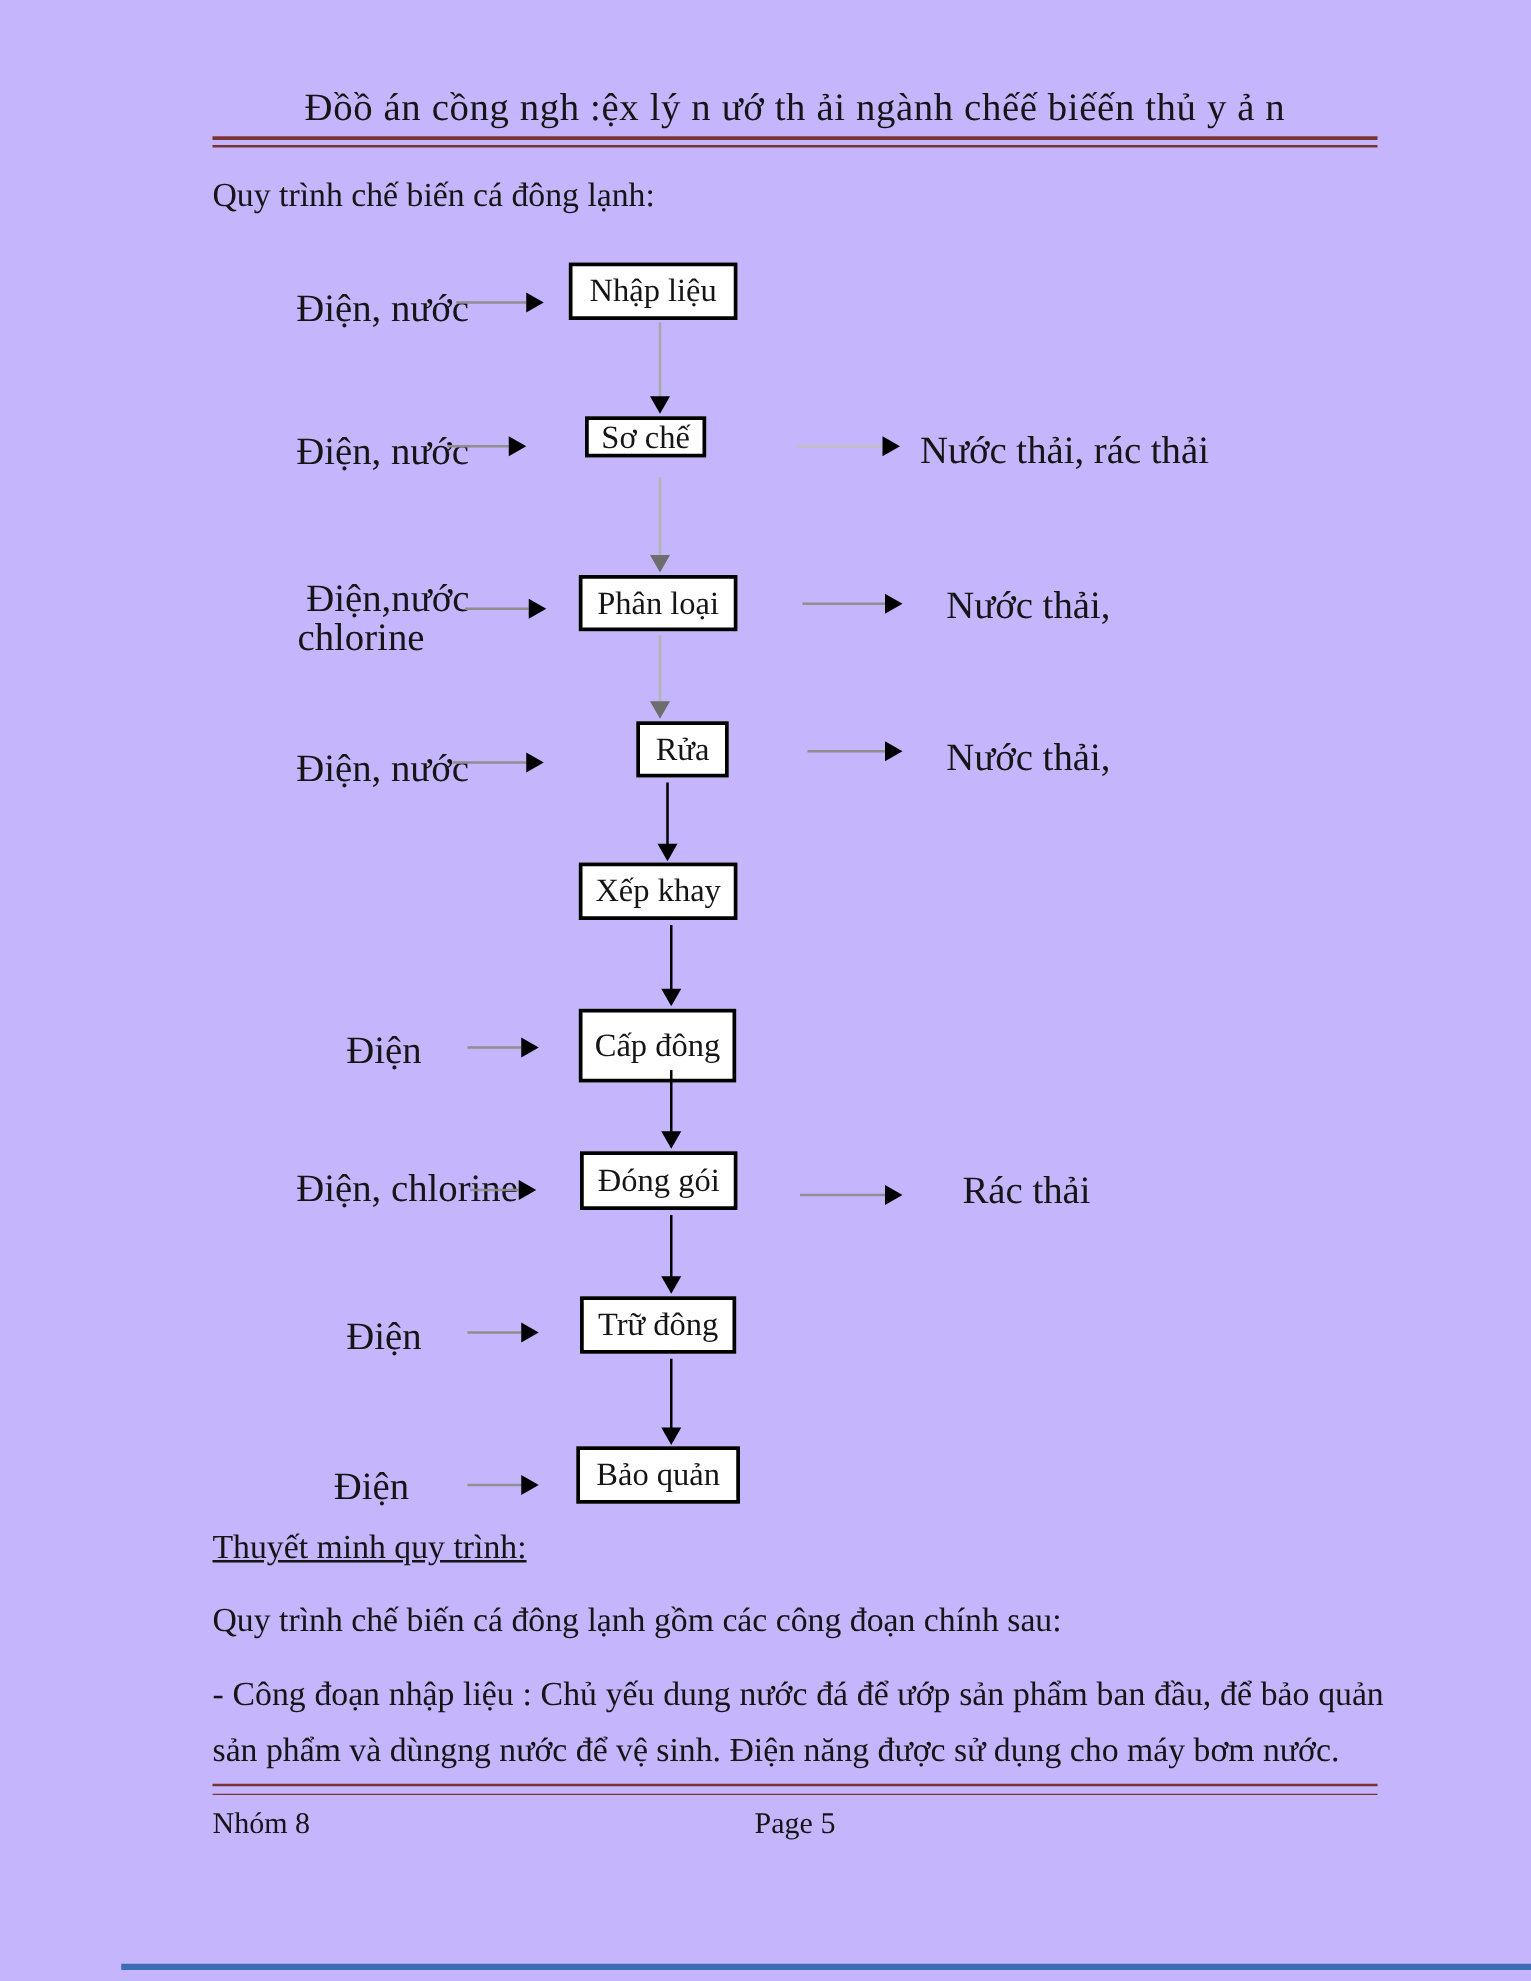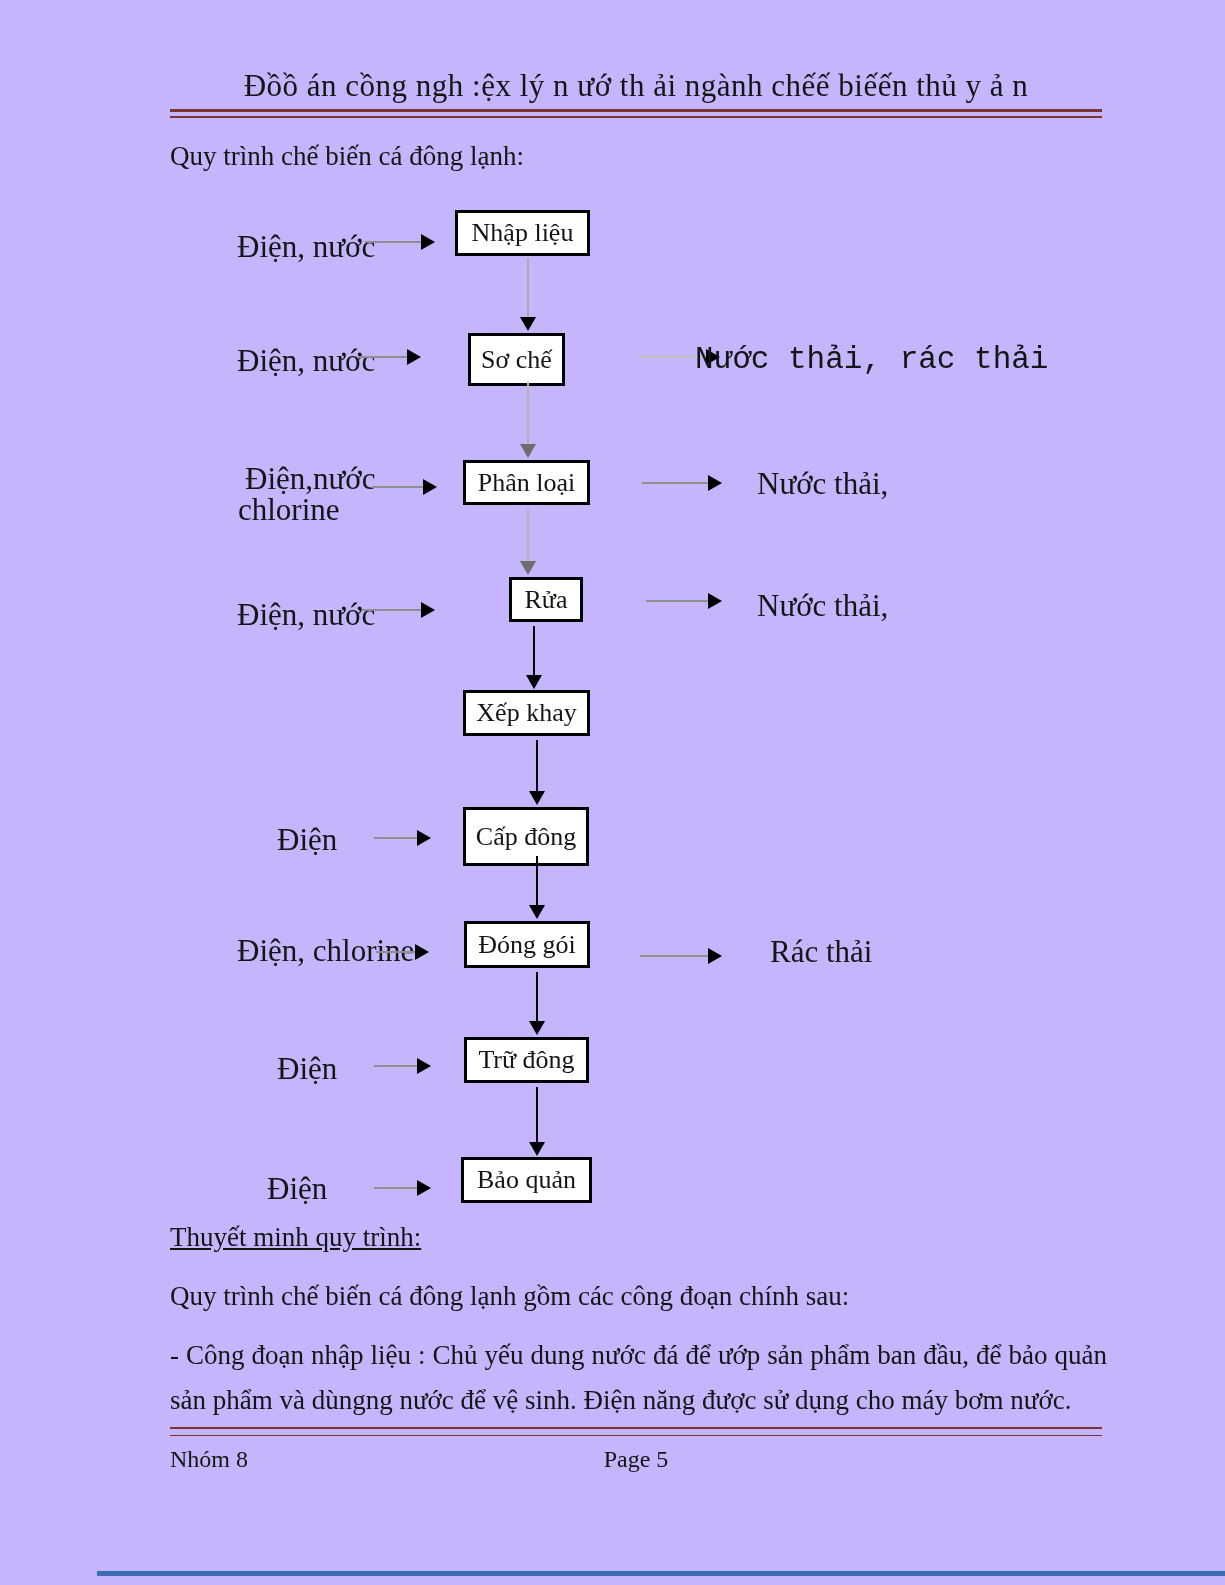--- a/index.html
+++ b/index.html
@@ -50,21 +50,21 @@
 <div class="page">
 
   <div class="title">Đồồ án cồng ngh :ệx  lý n  ướ th ải ngành chếế biếến thủ y ả n</div>
   <div class="double-rule" style="left:170px; top:109px; width:932px;"></div>
 
   <div class="txt" style="left:170px; top:141px;">Quy trình chế biến cá đông lạnh:</div>
 
   <div>
 
     <div class="node" style="left:455px; top:210px; width:135px; height:46px;">Nhập liệu</div>
-    <div class="node" style="left:468px; top:333px; width:97px;  height:53px;">Sơ chế</div>
+    <div class="node" style="left:468px; top:333px; width:97px;  height:33px;">Sơ chế</div>
     <div class="node" style="left:463px; top:460px; width:127px; height:45px;">Phân loại</div>
     <div class="node" style="left:509px; top:577px; width:74px;  height:45px;">Rửa</div>
     <div class="node" style="left:463px; top:690px; width:127px; height:46px;">Xếp khay</div>
     <div class="node" style="left:463px; top:807px; width:126px; height:59px;">Cấp đông</div>
     <div class="node" style="left:464px; top:921px; width:126px; height:47px;">Đóng gói</div>
     <div class="node" style="left:464px; top:1037px; width:125px; height:46px;">Trữ đông</div>
     <div class="node" style="left:461px; top:1157px; width:131px; height:46px;">Bảo quản</div>
 
     <div class="arrow" style="left:519px; top:258px; width:18px; height:76px;">
       <div class="vline" style="left:8px; top:0; height:60px; background:#a8a8a8;"></div>
@@ -152,21 +152,21 @@
     </div>
     <div class="arrow" style="left:646px; top:593px; width:76px; height:16px;">
       <div class="hline" style="left:0; top:7px; width:62px;"></div>
         <div class="hhead" style="left:62px; top:0;"></div>
     </div>
     <div class="arrow" style="left:640px; top:948px; width:82px; height:16px;">
       <div class="hline" style="left:0; top:7px; width:68px;"></div>
         <div class="hhead" style="left:68px; top:0;"></div>
     </div>
 
-    <div class="lbl" style="left:695px; top:342px;font-family:Liberation Mono, monospace;">Nước thải, rác thải</div>
+    <div class="lbl" style="left:736px; top:342px;">Nước thải, rác thải</div>
     <div class="lbl" style="left:757px; top:466px;">Nước thải,</div>
     <div class="lbl" style="left:757px; top:588px;">Nước thải,</div>
     <div class="lbl" style="left:770px; top:934px;">Rác thải</div>
 
   </div>
 
   <div class="txt heading-underline" style="left:170px; top:1222px;">Thuyết minh quy trình:</div>
   <div class="txt" style="left:170px; top:1281px;">Quy trình chế biến cá đông lạnh gồm các công đoạn chính sau:</div>
   <div class="para-justify" style="top:1333px;">- Công đoạn  nhập liệu : Chủ yếu dung nước đá để ướp sản phẩm ban đầu, để bảo quản sản phẩm và dùngng nước để vệ sinh. Điện năng được sử dụng cho máy bơm nước.</div>
 

